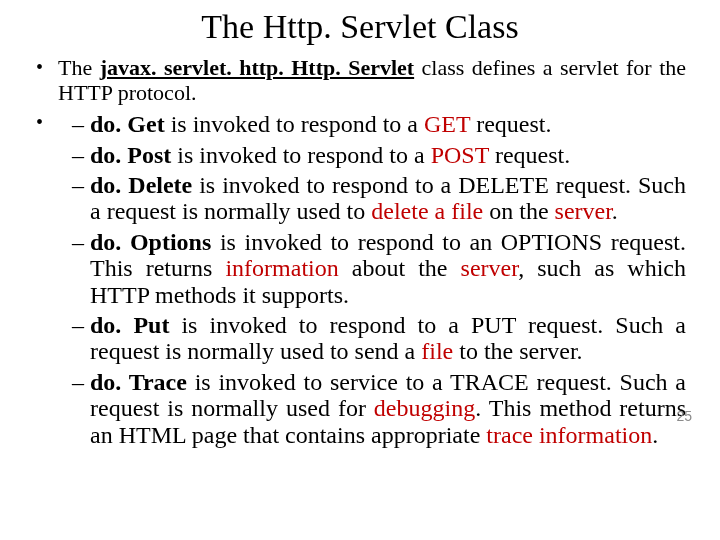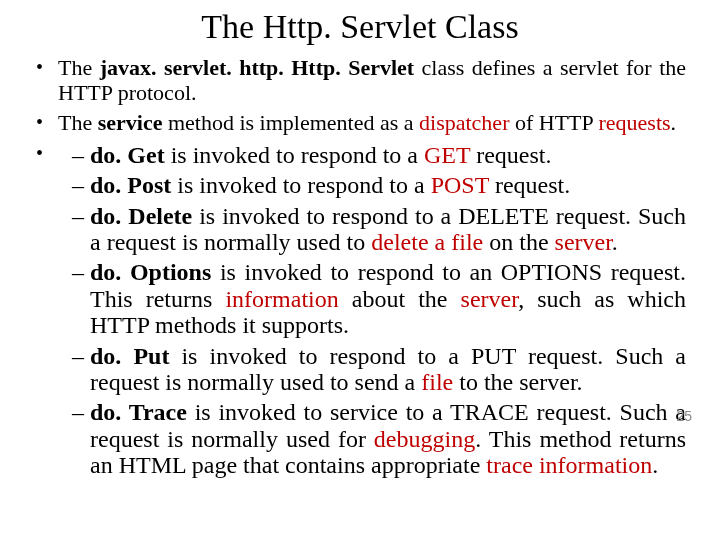--- a/index.html
+++ b/index.html
@@ -56,44 +56,41 @@
     padding-left: 18px;
     margin: 0 0 4px 0;
     text-align: justify;
   }
   ul.lvl2 > li::before {
     content: "–";
     position: absolute;
     left: 0;
     top: 0;
   }
-  .ub { font-weight: bold; }
+  .ub { font-weight: bold; text-decoration: underline; }
   .b { font-weight: bold; }
   .red { color: #c00000; }
   .pagenum {
     position: absolute;
     right: 28px;
     bottom: 14px;
     font-size: 14px;
     color: #8b8b8b;
     font-family: Arial, sans-serif;
   }
 </style>
 </head>
 <body>
 
 <div class="slide">
   <h1 class="title">The Http. Servlet Class</h1>
 
   <ul class="lvl1">
     <li>
       <span>The </span><span class="ub">javax. servlet. http. Http. Servlet</span><span> class defines a servlet for the HTTP protocol.</span>
-    </li>
-    <li>
-      <span>The </span><span class="b">service</span><span> method is implemented as a </span><span class="red">dispatcher</span><span> of HTTP </span><span class="red">requests</span><span>.</span>
     </li>
     <li>
       <ul class="lvl2">
         <li>
           <span class="b">do. Get</span><span> is invoked to respond to a </span><span class="red">GET</span><span> request.</span>
         </li>
         <li>
           <span class="b">do. Post</span><span> is invoked to respond to a </span><span class="red">POST</span><span> request.</span>
         </li>
         <li>

